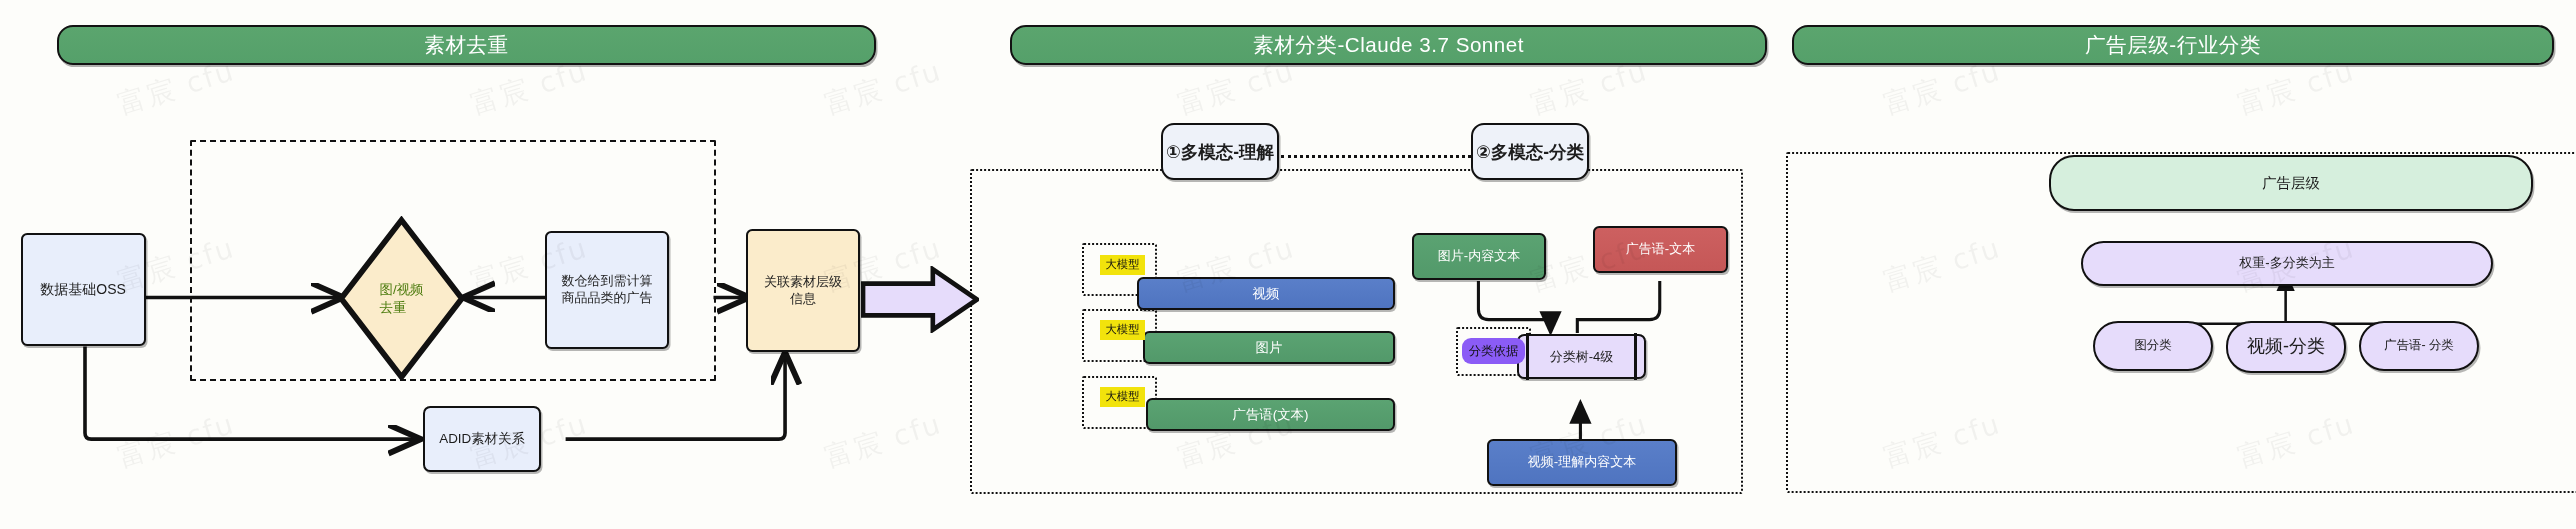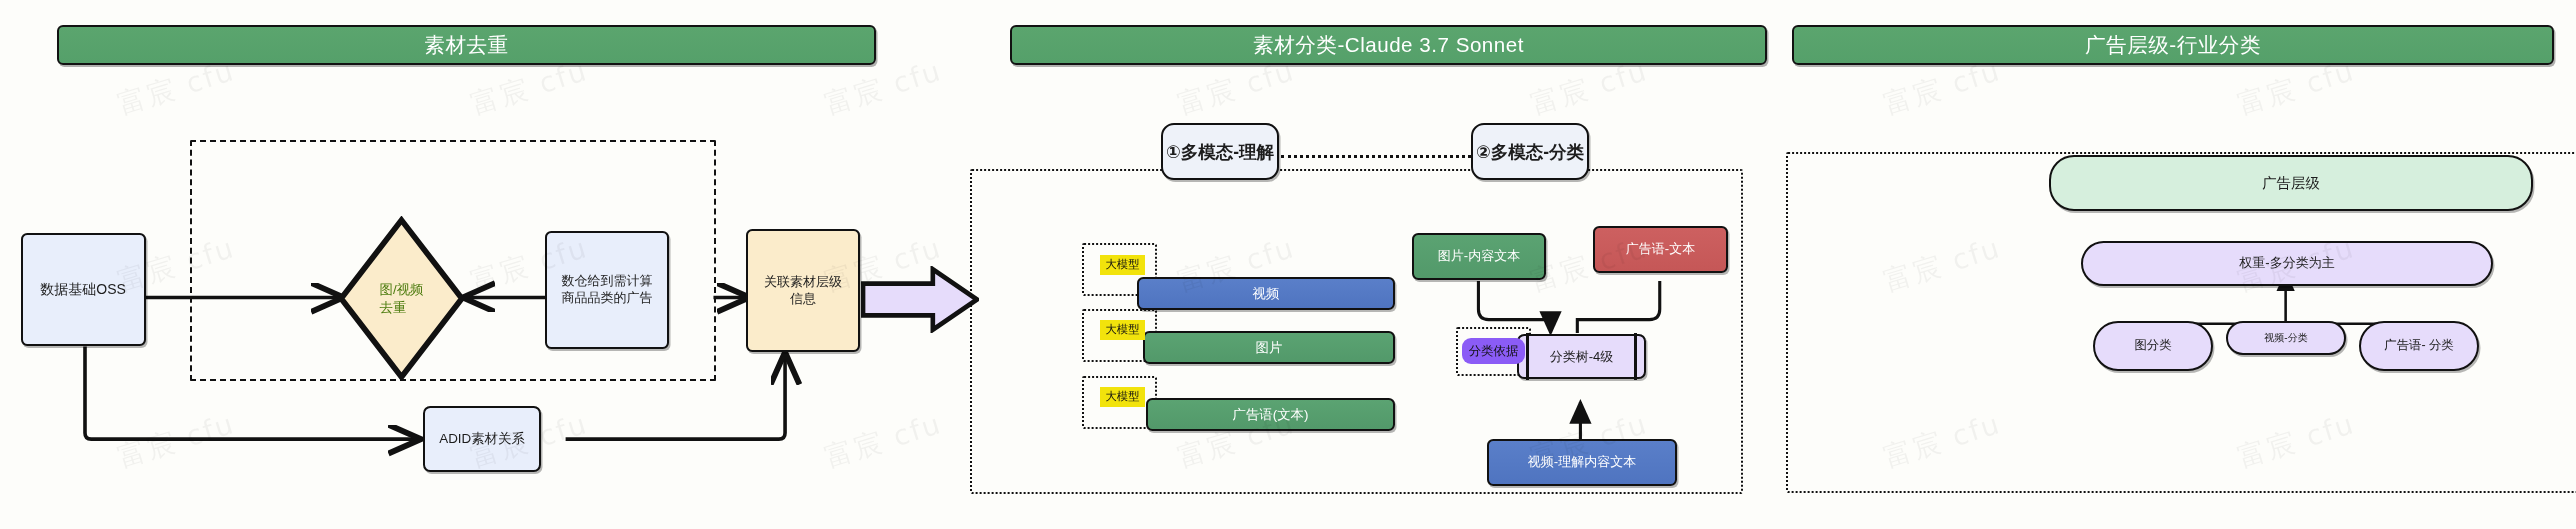--- a/index.html
+++ b/index.html
@@ -22,21 +22,21 @@
     display:flex;align-items:center;justify-content:center;
     color:#000;opacity:.045;font-size:28px;letter-spacing:2.1px;
     transform:rotate(-17deg);white-space:nowrap;
     font-family:"DejaVu Sans",sans-serif;
   }
 
   
   .hdr{
     position:absolute;box-sizing:border-box;
     background:linear-gradient(180deg,#5ba56e 0%,#55a06a 100%);
-    border:2.6px solid #121212;border-radius:6px;
+    border:2.6px solid #121212;border-radius:16px;
     color:#ffffff;display:flex;align-items:center;justify-content:center;
     font-size:20.6px;font-weight:400;letter-spacing:0.5px;
     box-shadow:1.5px 2.1px 0 rgba(0,0,0,.30);
     z-index:20;
   }
 
   
   .dotbox{
     position:absolute;box-sizing:border-box;
     border:2.6px dotted #111;border-radius:2.1px;
@@ -261,21 +261,21 @@
     <span>广告层级</span>
   </div>
 
   <div class="node n-purple pill-soft" style="left:2081px;top:241px;width:412px;height:45px;font-size:13px;">
     <span>权重-多分类为主</span>
   </div>
 
   <div class="node n-purple pill-soft" style="left:2093px;top:321px;width:120px;height:50px;font-size:12.4px;">
     <span>图分类</span>
   </div>
-  <div class="node n-purple pill-soft" style="left:2226px;top:321px;width:120px;height:34px;font-size:10px;">
+  <div class="node n-purple pill-soft" style="left:2226px;top:321px;width:120px;height:52px;font-size:18px;">
     <span>视频-分类</span>
   </div>
   <div class="node n-purple pill-soft" style="left:2359px;top:321px;width:120px;height:50px;font-size:12.4px;">
     <span>广告语- 分类</span>
   </div>
 
   <div class="wm">
     <span>富宸 cfu</span>
     <span>富宸 cfu</span>
     <span>富宸 cfu</span>

